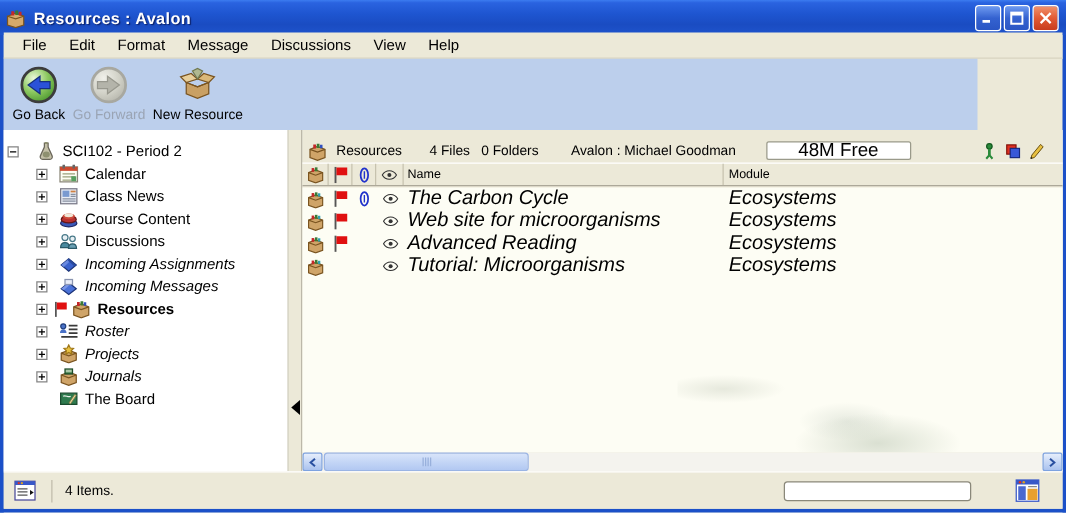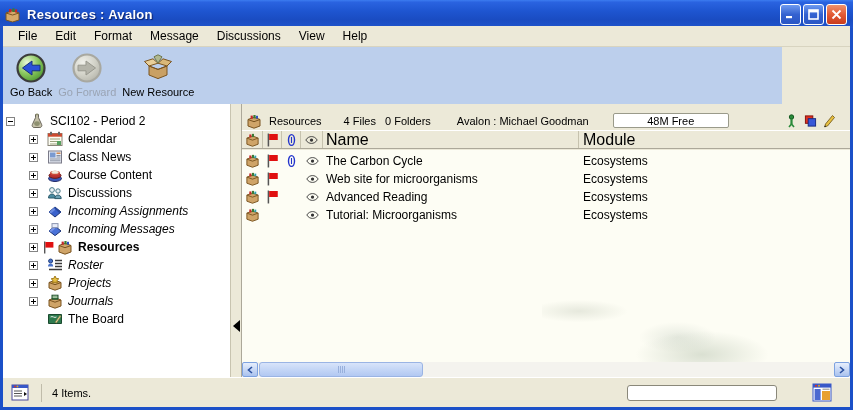--- a/index.html
+++ b/index.html
@@ -64,36 +64,36 @@
   .panel { position:absolute; left:239px; top:0; width:608px; height:273px; background:#ece9d8; }
   .infobar { position:absolute; left:0; top:7px; width:608px; height:19px; display:flex;
              align-items:center; font-size:11px; padding-left:4px; }
   .infobar .pkico { width:16px; height:16px; }
   .ib-title { margin-left:7px; }
   .ib-files { margin-left:22px; }
   .ib-folders { margin-left:9px; }
   .ib-owner { margin-left:26px; }
   .free-box { margin-left:24px; width:116px; height:15px; background:#fff;
     border:1px solid #9a9a8a; border-radius:2px; display:flex; align-items:center; justify-content:center;
-    font-size:11px; }
+    font-size:15px; }
   .ib-icons { margin-left:auto; display:flex; align-items:center; gap:6px; padding-right:14px; }
   .ib-icons svg { width:13px; height:14px; }
 
   .colheader { position:absolute; left:0; top:26px; width:608px; height:19px; background:#ece9d8;
     border-top:1px solid #fff; border-bottom:1px solid #aca899; display:flex; align-items:center;
-    font-size:16px; }
+    font-size:10px; }
   .hcell { display:flex; align-items:center; justify-content:center; height:100%;
            border-right:1px solid #c6c2ae; flex:none; }
   .hc-box { width:21px; } .hc-flag { width:19px; } .hc-clip { width:19px; } .hc-eye { width:22px; }
   .hc-name { width:256px; justify-content:flex-start; padding-left:3px; }
   .hc-module { flex:1; justify-content:flex-start; padding-left:4px; border-right:none; }
   .hcell svg { width:13px; height:14px; }
 
   .list { position:absolute; left:0; top:46px; width:608px; height:212px; background:#fdfdf4; overflow:hidden; }
-  .lrow { display:flex; align-items:flex-end; height:18px; font-size:12px; }
+  .lrow { display:flex; align-items:center; height:18px; font-size:16px;font-style:italic; }
   .lc { flex:none; display:flex; align-items:center; justify-content:center; }
   .lc-box { width:21px; } .lc-flag { width:19px; } .lc-clip { width:19px; } .lc-eye { width:22px; }
   .lc-name { width:256px; justify-content:flex-start; padding-left:3px; }
   .lc-module { flex:1; justify-content:flex-start; padding-left:4px; }
   .lc svg { width:13px; height:14px; }
   .lc-box svg { width:15px; height:15px; }
   .watermark { position:absolute; left:300px; top:150px; width:308px; height:62px;
     background:
       radial-gradient(ellipse 95px 34px at 52% 88%, rgba(175,188,168,.45), rgba(175,188,168,0) 70%),
       radial-gradient(ellipse 55px 22px at 44% 60%, rgba(190,200,188,.35), rgba(190,200,188,0) 70%),

